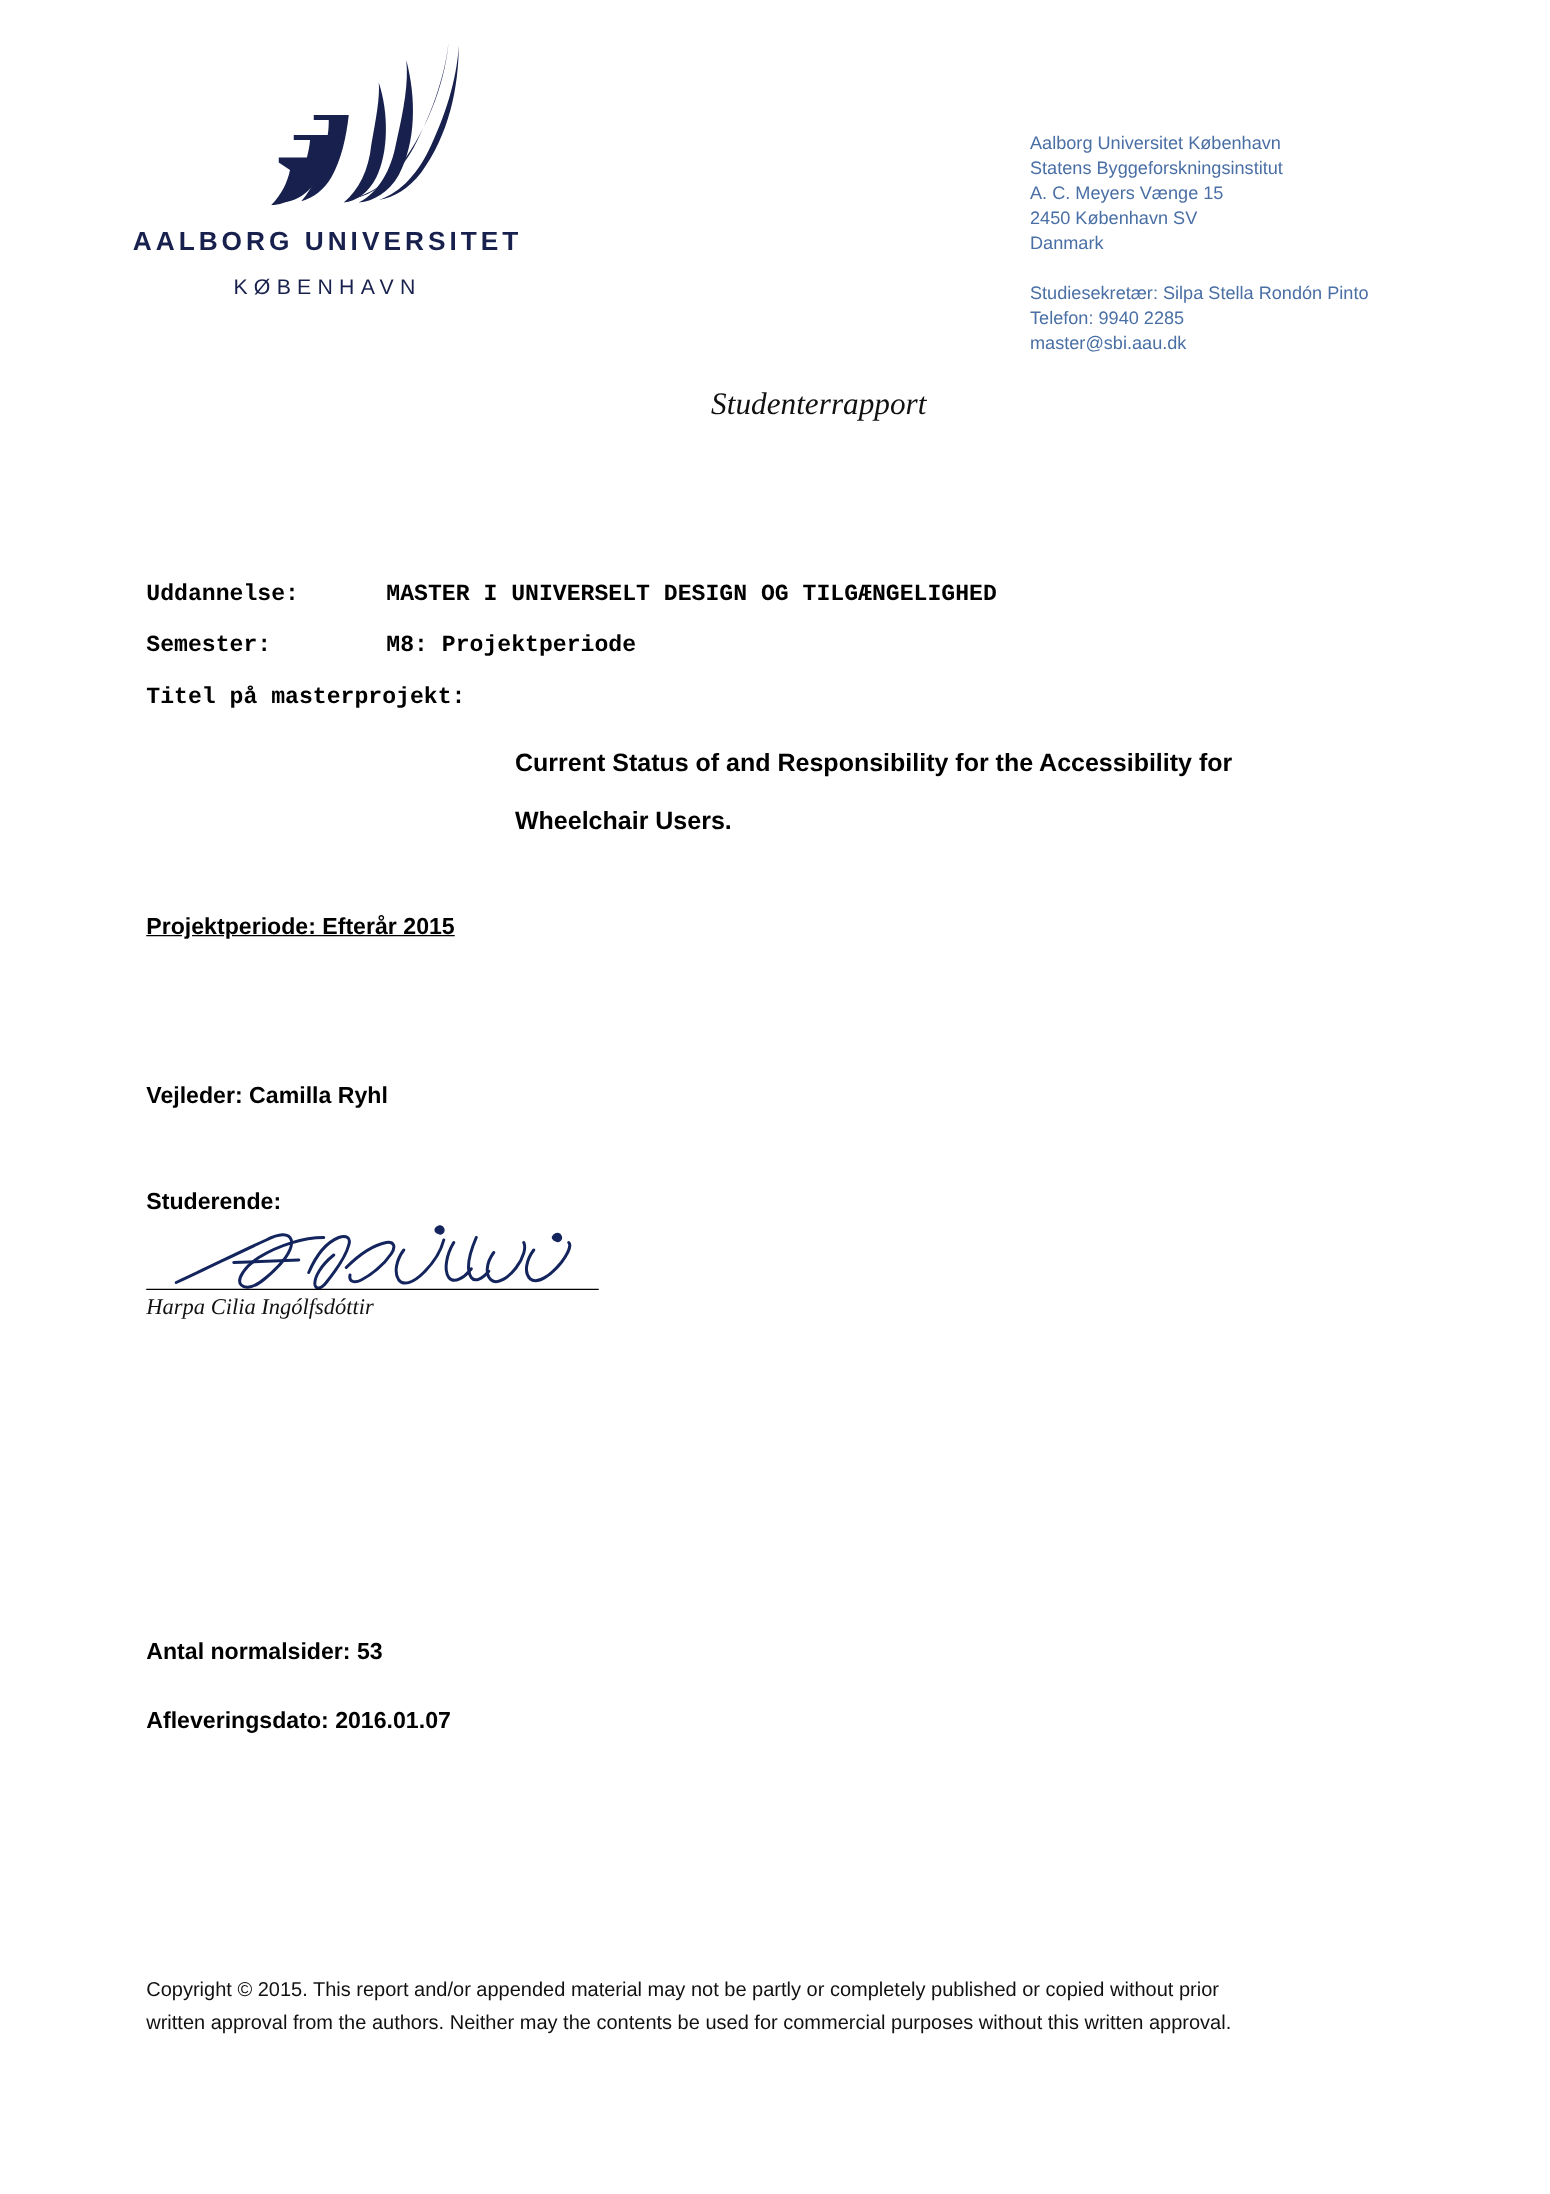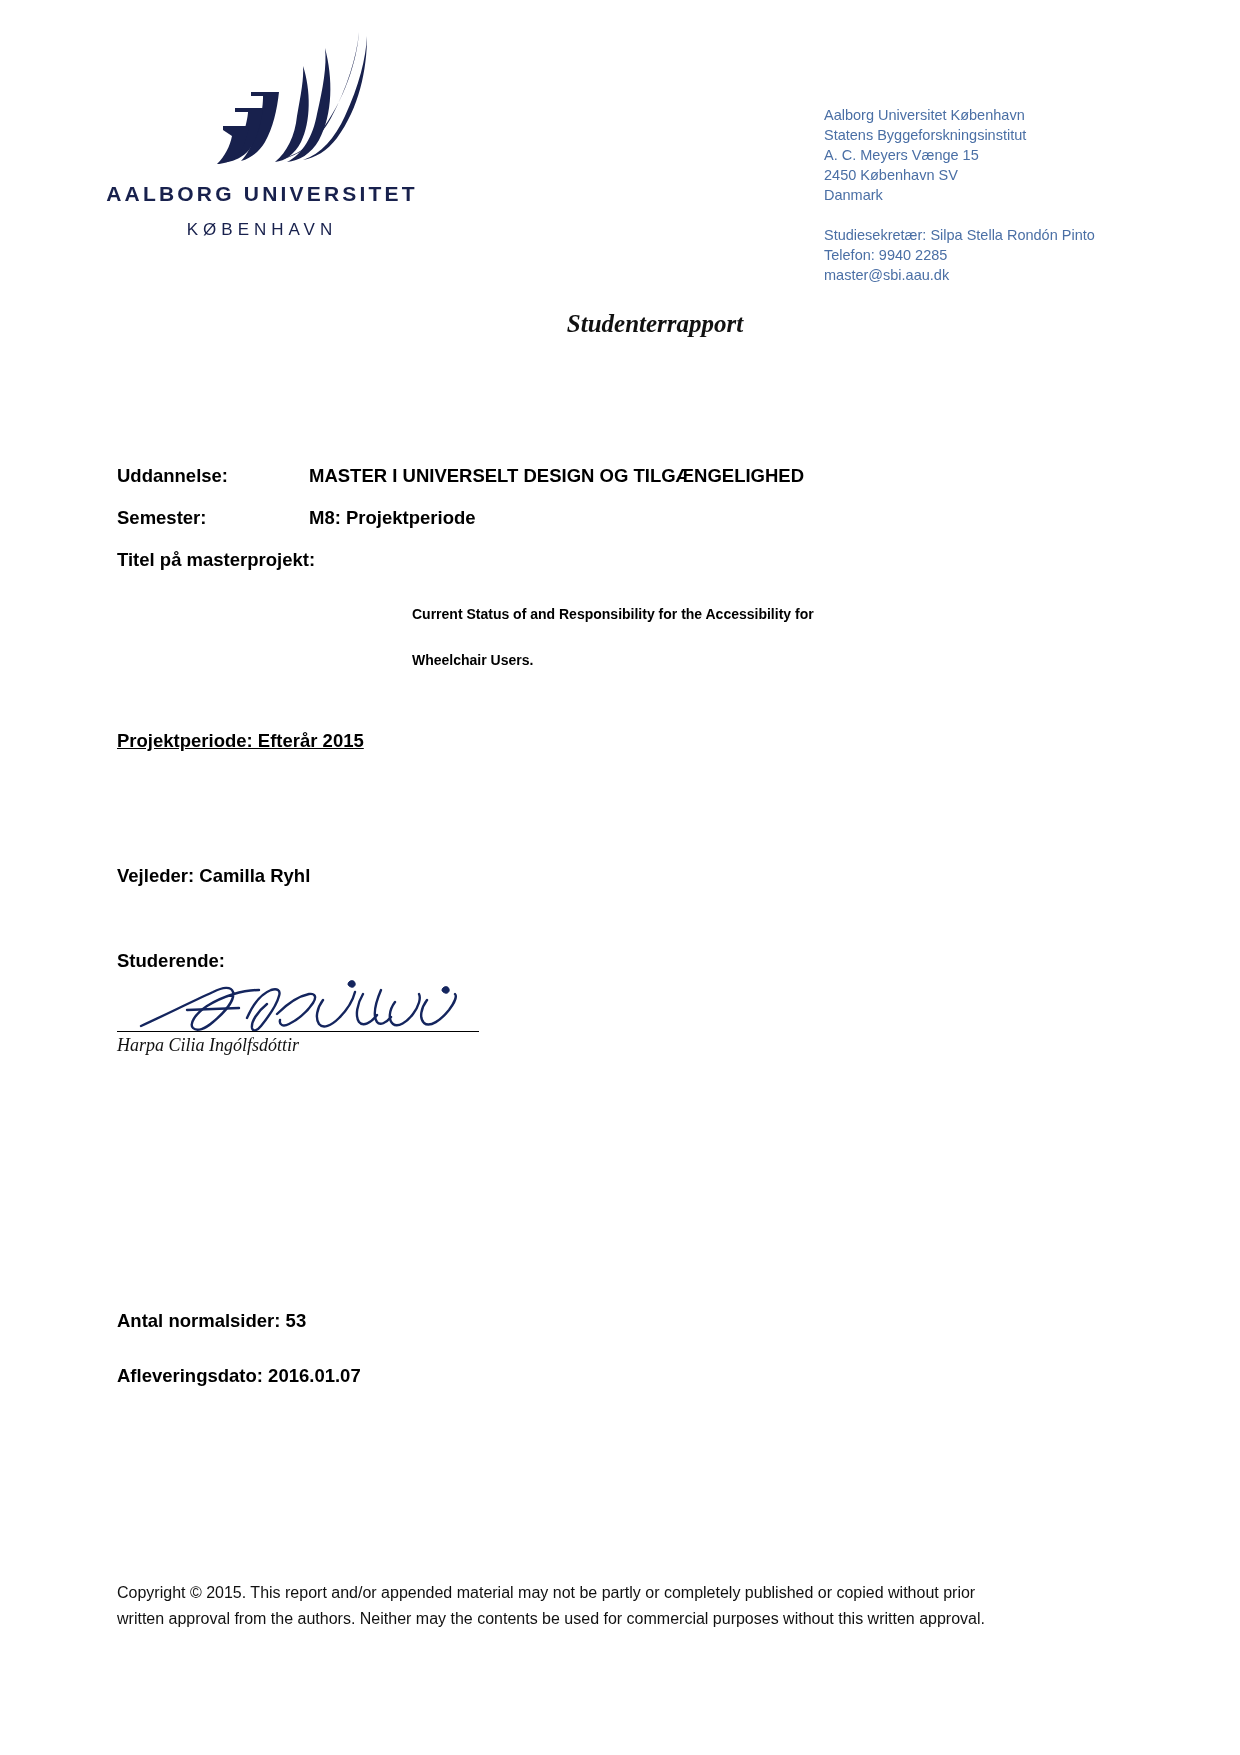--- a/index.html
+++ b/index.html
@@ -71,61 +71,61 @@
 
   
   .report-type {
     position: absolute;
     left: 0;
     top: 310px;
     width: 1240px;
     text-align: center;
     font-family: "Liberation Serif", serif;
     font-style: italic;
-    font-weight: bold;
+    font-weight: normal;
     font-size: 25px;
     color: #111;
     padding-left: 70px;
     box-sizing: border-box;
   }
 
   
   .fields {
     position: absolute;
     left: 117px;
     top: 465px;
     width: 1000px;
   }
   .field-row {
     display: flex;
     align-items: baseline;
     margin-bottom: 20px;
     font-size: 18.5px;
     font-weight: bold;
-    font-family: Liberation Sans, sans-serif;
+    font-family: Liberation Mono, monospace;
   }
   .field-label {
     width: 148px;
     flex: none;
   }
   .field-label.wide {
     width: 295px;
   }
   .field-value {
     font-weight: bold;
     margin-left: 44px;
   }
 
   .title-main {
     font-size: 23px;
     font-weight: bold;
     line-height: 46px;
   }
   .title-sub {
-    font-size: 14px;
+    font-size: 20px;
     font-weight: bold;
     line-height: 46px;
     margin-left: 295px;
   }
 
   .block-line {
     position: absolute;
     left: 117px;
     font-size: 18.5px;
     font-weight: bold;

